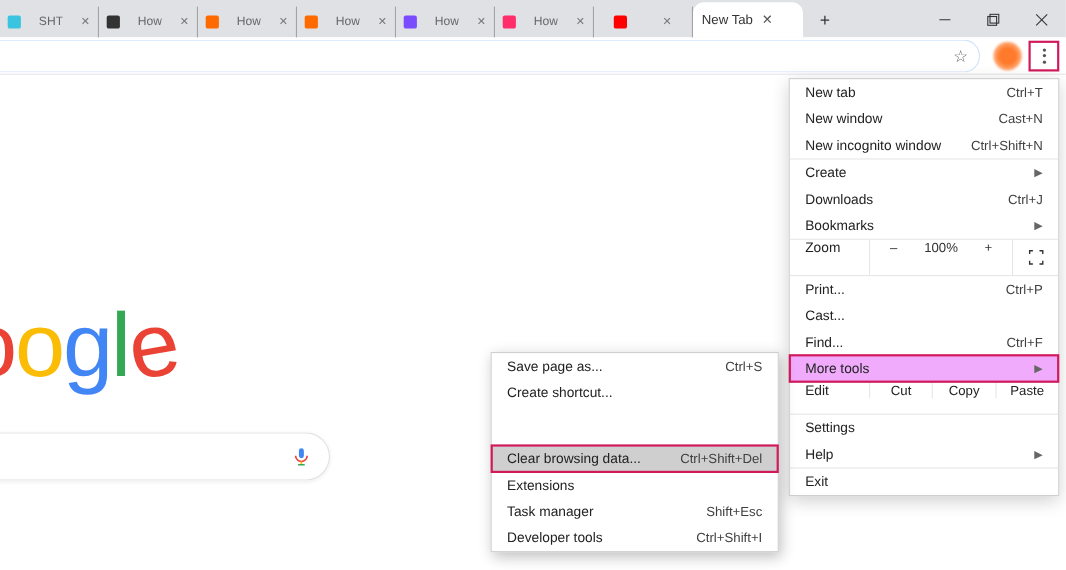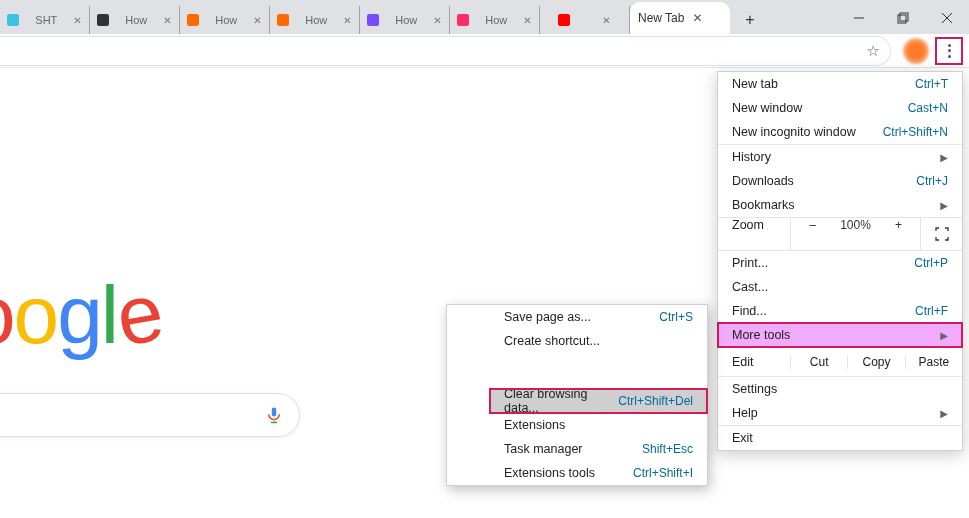--- a/index.html
+++ b/index.html
@@ -34,35 +34,35 @@
   .google-logo span{ display:inline-block;}
   .g1{color:#4285F4;} .g2{color:#EA4335;} .g3{color:#FBBC05;} .g5{color:#34A853;} .g6{color:#EA4335; transform:rotate(-10deg);}
   .searchbox { position:absolute; left:-30px; top:325px; width:330px; height:44px; border:1px solid #dfe1e5; border-left:none; border-radius:0 22px 22px 0; box-shadow:0 1px 4px rgba(0,0,0,.08); display:flex; align-items:center; justify-content:flex-end; padding-right:16px;}
   .mic { width:18px; height:22px;}
 
   
   .menu-main { position:absolute; top:71px; right:6px; width:246px; background:#fff; border:1px solid #cfcfcf; box-shadow:0 4px 16px rgba(0,0,0,.2); font-size:12.5px; color:#222;}
   .menu-main .sep { height:1px; background:#e6e6e6;}
   .mitem { height:24px; display:flex; align-items:center; padding:0 14px;}
   .mitem .lbl { flex:1;}
-  .mitem .shortcut { color:#0369a1; font-size:12px;}
+  .mitem .shortcut { color:#404040; font-size:12px;}
   .mitem .arrow { color:#666; font-size:10px;}
   .mitem.highlight { background:#f0abfc; outline:2px solid #d11a5b; outline-offset:-1px;}
   .zoom-row { height:32px; display:flex; }
   .zoom-row .zlabel { width:72px; padding-left:14px;}
   .zoom-row .zbox { flex:1; display:flex; border-left:1px solid #e6e6e6;}
   .zoom-row .zb { flex:1; text-align:center; font-size:12px; color:#333;}
   .zoom-row .fs { width:42px; display:flex; align-items:center; justify-content:center; border-left:1px solid #e6e6e6;}
-  .edit-row { height:28px; display:flex; align-items:center; }
+  .edit-row { height:28px; display:flex; align-items:flex-start; }
   .edit-row .elabel{ width:72px; padding-left:14px;}
   .edit-row .ebox { flex:1; display:flex;}
   .edit-row .eb { flex:1; text-align:center; border-left:1px solid #e6e6e6; font-size:12px;}
 
   
-  .menu-sub { position:absolute; top:304px; left:446px; width:262px; background:#fff; border:1px solid #cfcfcf; box-shadow:2px 4px 12px rgba(0,0,0,.25); font-size:12.5px; color:#222;padding-left:43px;}
+  .menu-sub { position:absolute; top:320px; left:446px; width:262px; background:#fff; border:1px solid #cfcfcf; box-shadow:2px 4px 12px rgba(0,0,0,.25); font-size:12.5px; color:#222;}
   .menu-sub .mitem{ height:24px;}
   .menu-sub .mitem.highlight { background:#cfcfcf; outline:2px solid #d11a5b; outline-offset:-1px;margin-top:36px;}
 
   .fs-icon{ width:14px; height:14px;}
 </style>
 </head>
 <body>
 
 <div class="tabstrip">
   <div class="bg-tab">
@@ -164,21 +164,21 @@
   <div class="mitem">
       <span class="lbl">New window</span>
       <span class="shortcut">Cast+N</span>
     </div>
   <div class="mitem">
       <span class="lbl">New incognito window</span>
       <span class="shortcut">Ctrl+Shift+N</span>
     </div>
   <div class="sep"></div>
   <div class="mitem">
-      <span class="lbl">History</span>
+      <span class="lbl">Create</span>
       <span class="arrow">▶</span>
     </div>
   <div class="mitem">
       <span class="lbl">Downloads</span>
       <span class="shortcut">Ctrl+J</span>
     </div>
   <div class="mitem">
       <span class="lbl">Bookmarks</span>
       <span class="arrow">▶</span>
     </div>
@@ -250,16 +250,16 @@
     </div>
   <div class="mitem">
       <span class="lbl">Extensions</span>
     </div>
   <div class="mitem">
       <span class="lbl">Task manager</span>
       <span class="shortcut">Shift+Esc</span>
     </div>
   <div class="sep"></div>
   <div class="mitem">
-      <span class="lbl">Extensions tools</span>
+      <span class="lbl">Developer tools</span>
       <span class="shortcut">Ctrl+Shift+I</span>
     </div>
 </div>
 
 </body></html>

